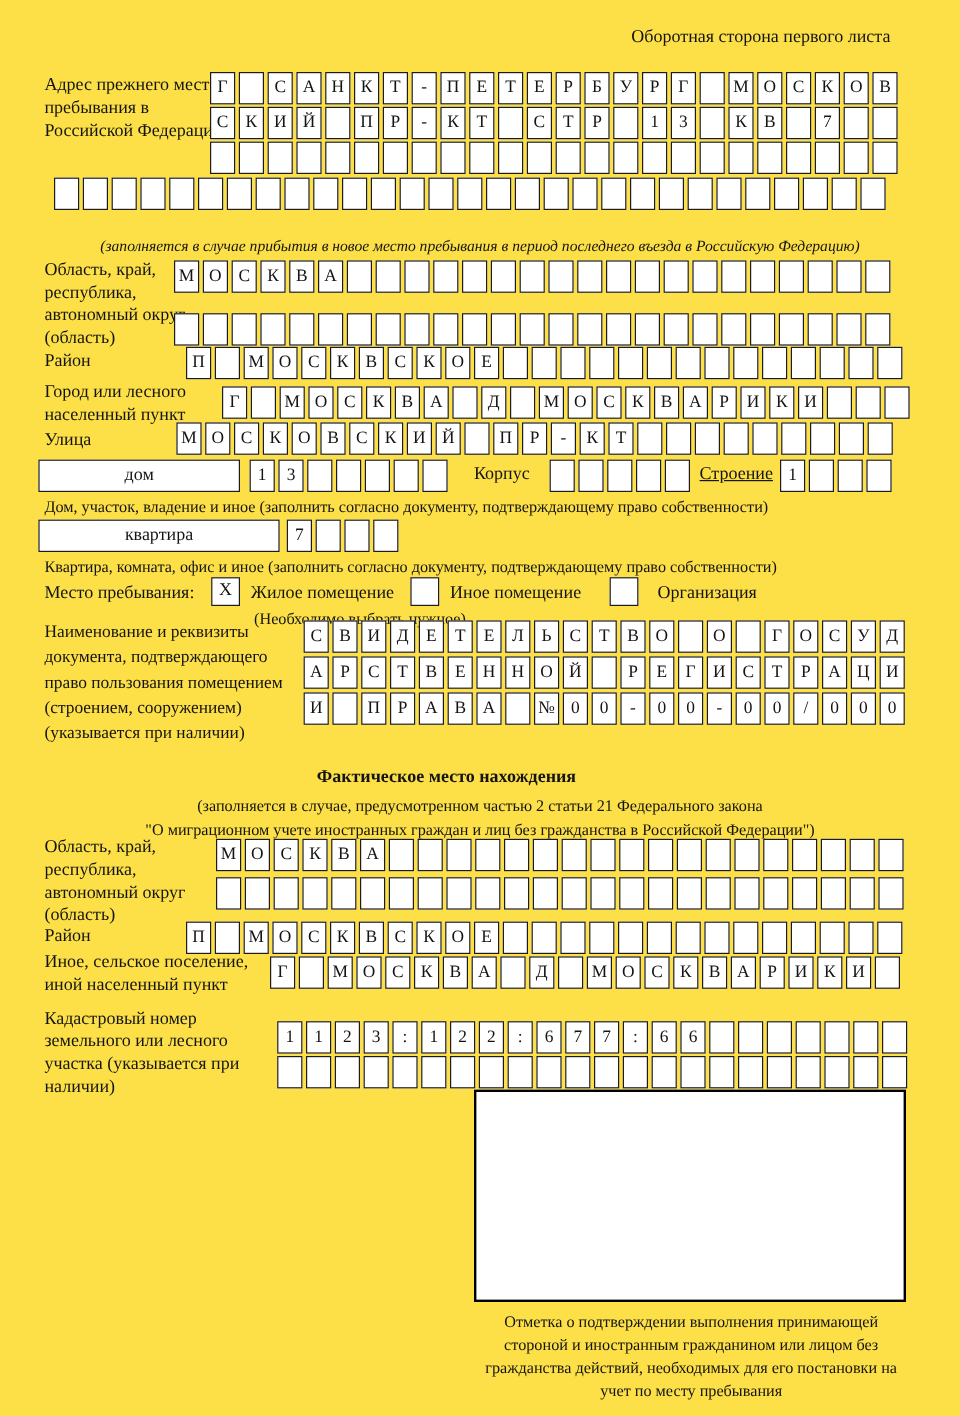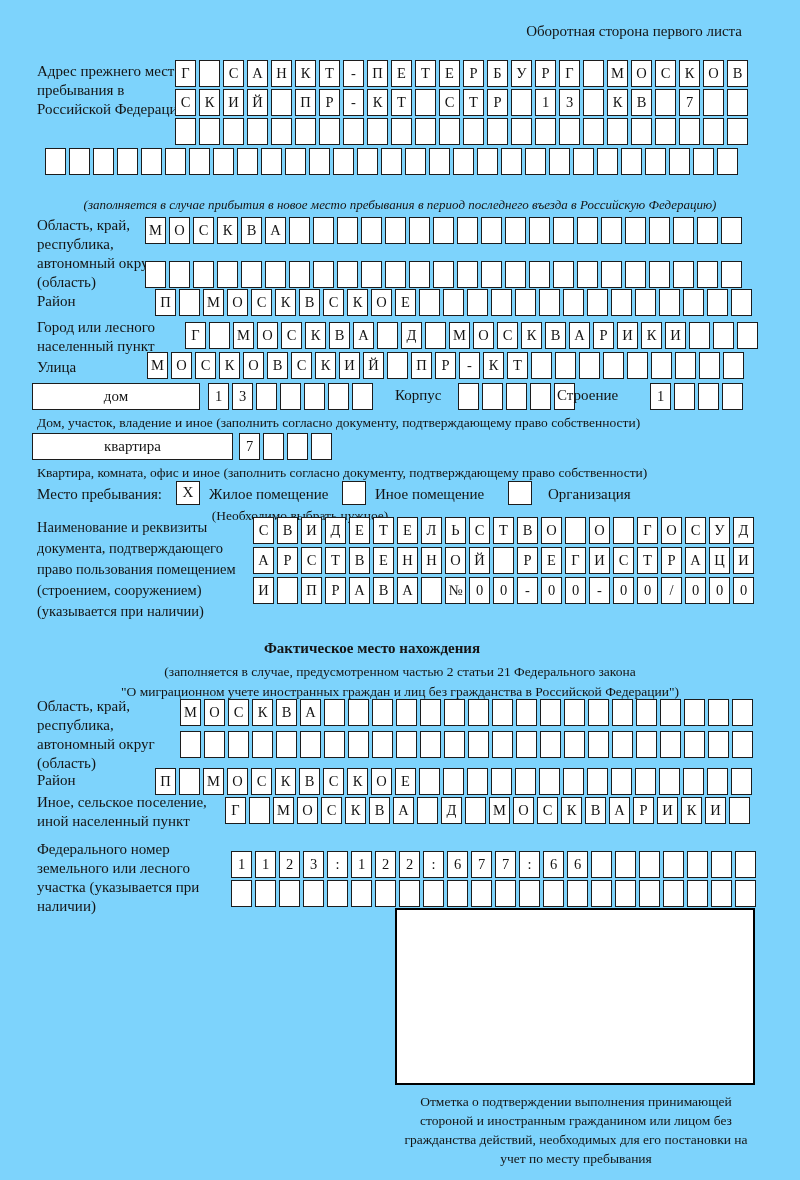--- a/index.html
+++ b/index.html
@@ -1,18 +1,18 @@
 <!DOCTYPE html>
 <html><head>
 <meta charset="utf-8">
 <style>
   * { margin:0; padding:0; box-sizing:border-box; }
   html,body { background:#fff; }
   body { font-family:"Liberation Serif", serif; color:#141414; }
-  .sheet { position:relative; width:800px; height:1180px; background:#7dd3fc; overflow:hidden; margin:0 auto; }
+  .sheet { position:relative; width:800px; height:1180px; background:#fde047; overflow:hidden; margin:0 auto; }
   .abs { position:absolute; }
   .label { font-size:15px; line-height:19px; }
   .small-note { font-size:13px; line-height:17px; }
   .center { text-align:center; }
   .h2 { font-weight:bold; font-size:15.5px; }
   .cellrow { display:flex; gap:3px; }
   .cell {
     flex:0 0 auto; width:21px; height:27px;
     border:1.6px solid #1c1c1c; background:#fff;
     font-size:14.5px; line-height:24px; text-align:center;
@@ -300,21 +300,21 @@
       <span class="cell"></span>
     </div>
   <div class="abs label" style="left:395px; top:386px;">Корпус</div>
   <div class="abs cellrow" style="left:458px; top:383px;">
       <span class="cell"></span>
       <span class="cell"></span>
       <span class="cell"></span>
       <span class="cell"></span>
       <span class="cell"></span>
     </div>
-  <div class="abs label" style="left:557px; top:386px;">Строение</div>
+  <div class="abs label" style="left:583px; top:386px;text-decoration:underline;">Строение</div>
   <div class="abs cellrow" style="left:650px; top:383px;">
       <span class="cell">1</span>
       <span class="cell"></span>
       <span class="cell"></span>
       <span class="cell"></span>
     </div>
   <div class="abs small-note" style="left:37px; top:414px; font-size:13.5px;">Дом, участок, владение и иное (заполнить согласно документу, подтверждающему право собственности)</div>
 
   <div class="abs fieldbox" style="left:32px; top:433px; width:201px;">квартира</div>
   <div class="abs cellrow" style="left:239px; top:433px;">
@@ -511,21 +511,21 @@
       <span class="cell">К</span>
       <span class="cell">В</span>
       <span class="cell">А</span>
       <span class="cell">Р</span>
       <span class="cell">И</span>
       <span class="cell">К</span>
       <span class="cell">И</span>
       <span class="cell"></span>
     </div>
 
-  <div class="abs label" style="left:37px; top:840px; width:182px;">Федерального номер земельного или лесного участка (указывается при наличии)</div>
+  <div class="abs label" style="left:37px; top:840px; width:182px;">Кадастровый номер земельного или лесного участка (указывается при наличии)</div>
   <div class="abs cellrow" style="left:231px; top:851px;">
       <span class="cell">1</span>
       <span class="cell">1</span>
       <span class="cell">2</span>
       <span class="cell">3</span>
       <span class="cell">:</span>
       <span class="cell">1</span>
       <span class="cell">2</span>
       <span class="cell">2</span>
       <span class="cell">:</span>

